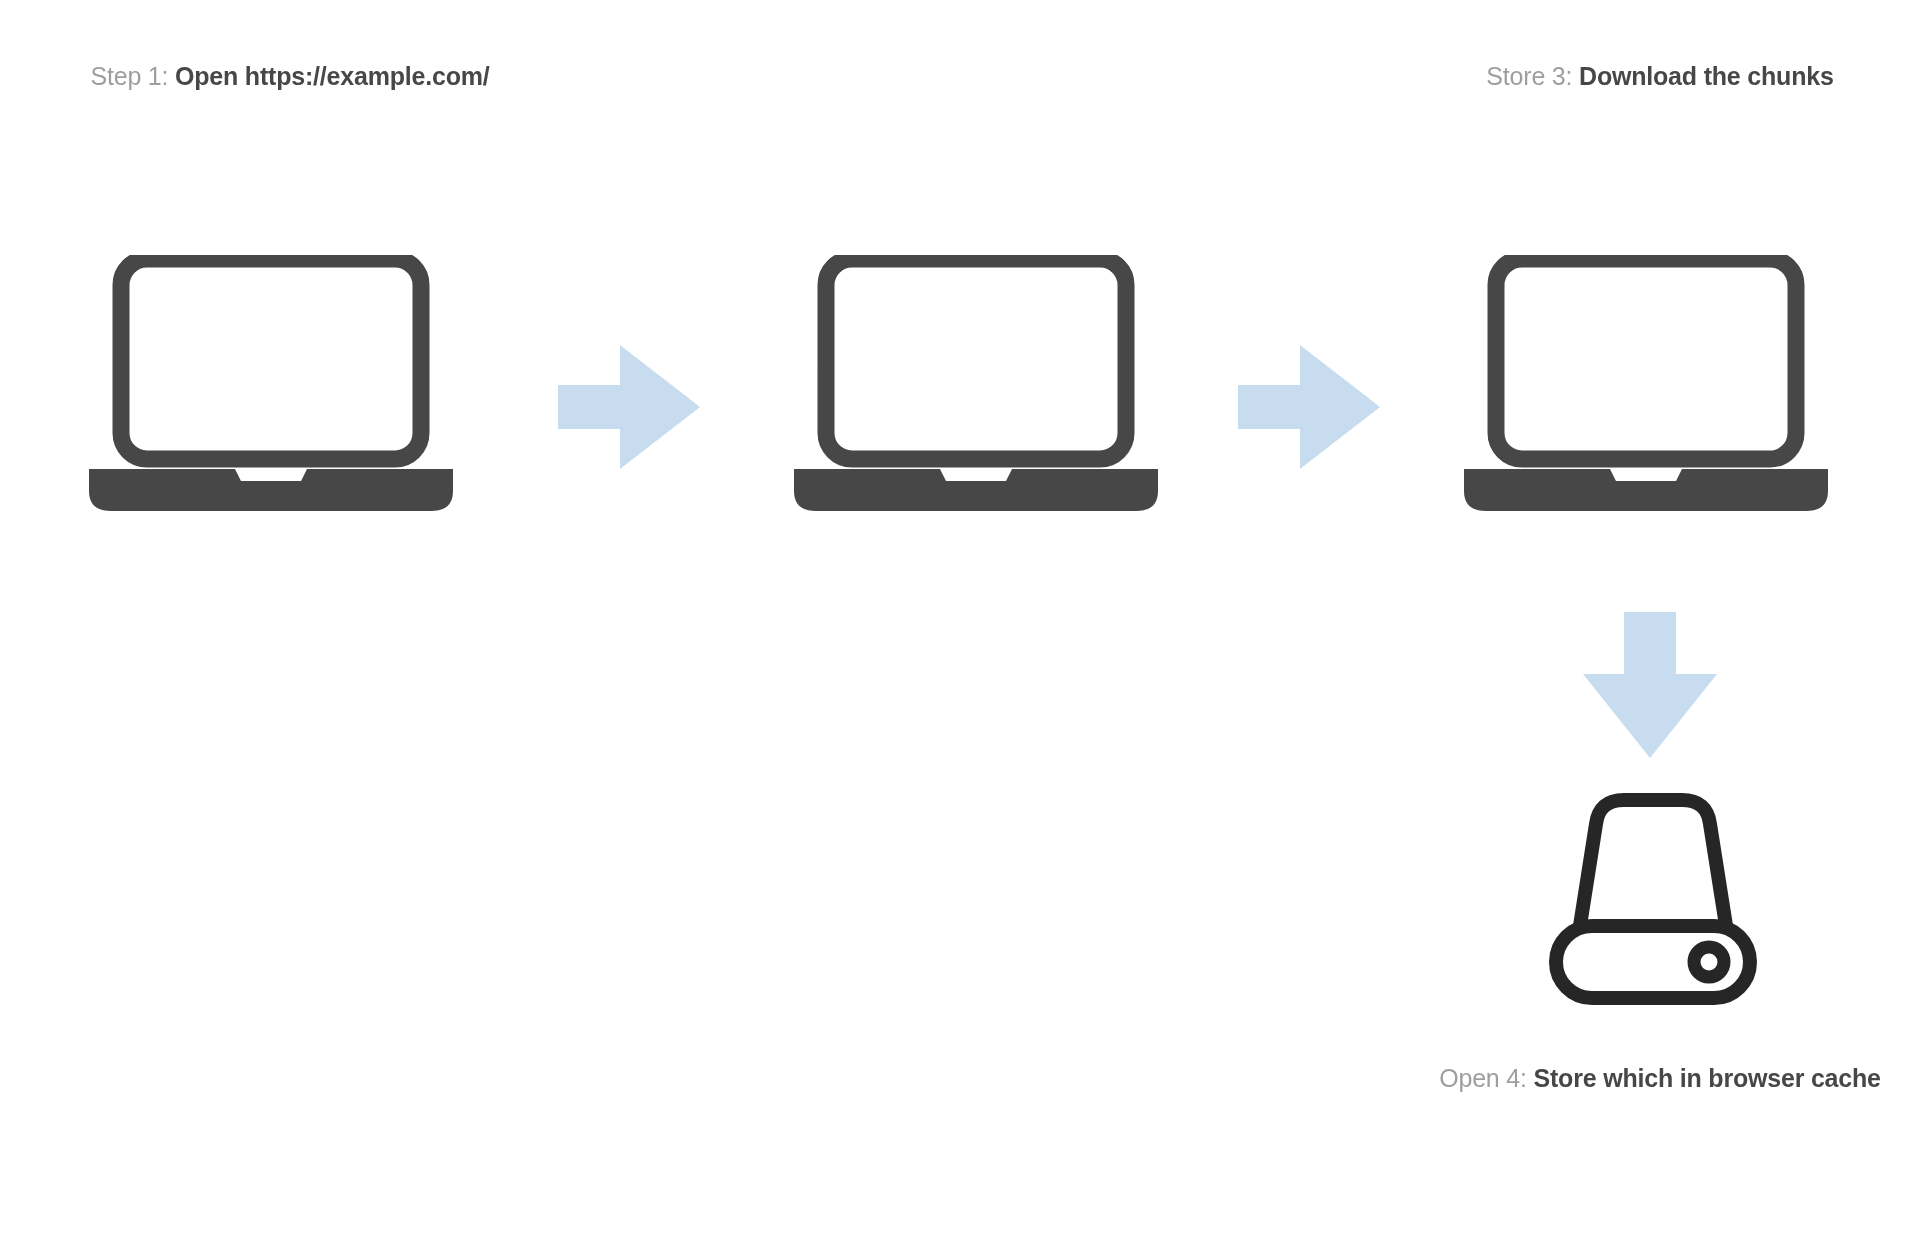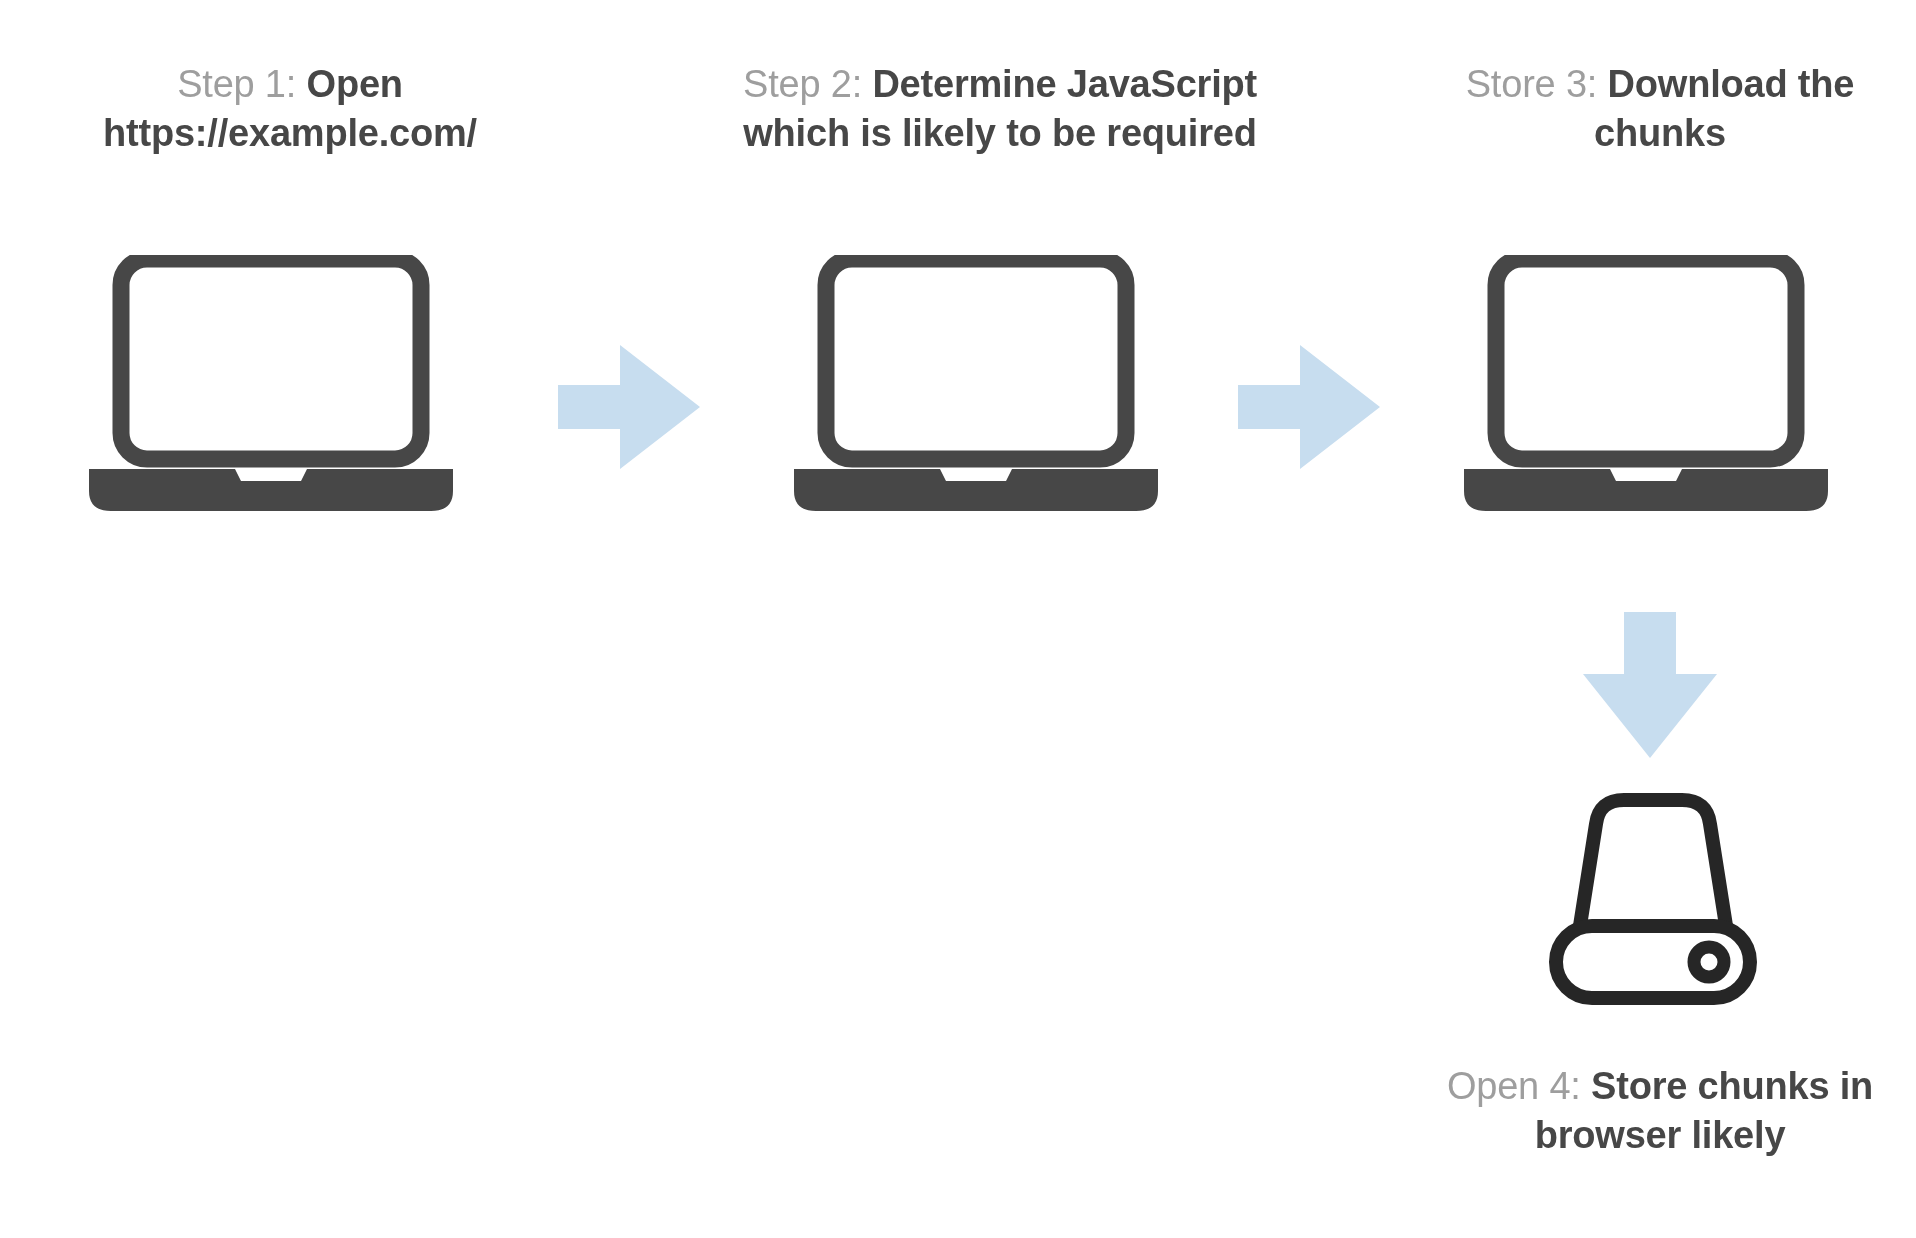--- a/index.html
+++ b/index.html
@@ -18,21 +18,21 @@
     height: 1238px;
     background: #ffffff;
     overflow: hidden;
   }
 
   
   .caption {
     position: absolute;
     text-align: center;
     line-height: 1.30;
-    font-size: 38px;
+    font-size: 25px;
     letter-spacing: -0.2px;
   }
   .caption .step-prefix {
     color: #9e9e9e;
     font-weight: 400;
   }
   .caption .step-text {
     color: #474747;
     font-weight: 700;
   }
@@ -98,23 +98,20 @@
                L368 236 Q368 256 346 256 L26 256 Q4 256 4 236 Z" fill="#474747"></path>
     </svg>
   </div>
 
   <div class="arrow-right" id="arrow-1">
     <svg viewBox="0 0 142 124" xmlns="http://www.w3.org/2000/svg" aria-hidden="true">
       <path d="M0 40 L62 40 L62 0 L142 62 L62 124 L62 84 L0 84 Z" fill="#c7ddef"></path>
     </svg>
   </div>
 
-  <div class="caption" id="caption-2">
-    <span class="step-prefix">Step 2: </span><span class="step-text">Determine JavaScript which is likely to be required</span>
-  </div>
 
   <div class="laptop" id="laptop-2">
     <svg viewBox="0 0 410 260" xmlns="http://www.w3.org/2000/svg" aria-hidden="true">
       <rect x="36" y="4" width="300" height="200" rx="26" ry="26" fill="none" stroke="#474747" stroke-width="17"></rect>
       <path d="M4 214 L150 214 L156 226 L216 226 L222 214 L368 214
                L368 236 Q368 256 346 256 L26 256 Q4 256 4 236 Z" fill="#474747"></path>
     </svg>
   </div>
 
   <div class="arrow-right" id="arrow-2">
@@ -146,16 +143,16 @@
 
       <path d="M45 142 L62 34 Q65 10 90 10 L148 10 Q173 10 176 34 L193 142" fill="none" stroke="#262626" stroke-width="14" stroke-linecap="round" stroke-linejoin="round"></path>
 
       <rect x="22" y="136" width="194" height="72" rx="36" ry="36" fill="#ffffff" stroke="#262626" stroke-width="14"></rect>
 
       <circle cx="175" cy="172" r="15" fill="none" stroke="#262626" stroke-width="13"></circle>
     </svg>
   </div>
 
   <div class="caption" id="caption-4">
-    <span class="step-prefix">Open 4: </span><span class="step-text">Store chunks in browser likely</span>
+    <span class="step-prefix">Open 4: </span><span class="step-text">Store which in browser cache</span>
   </div>
 
 </div>
 
 </body></html>

